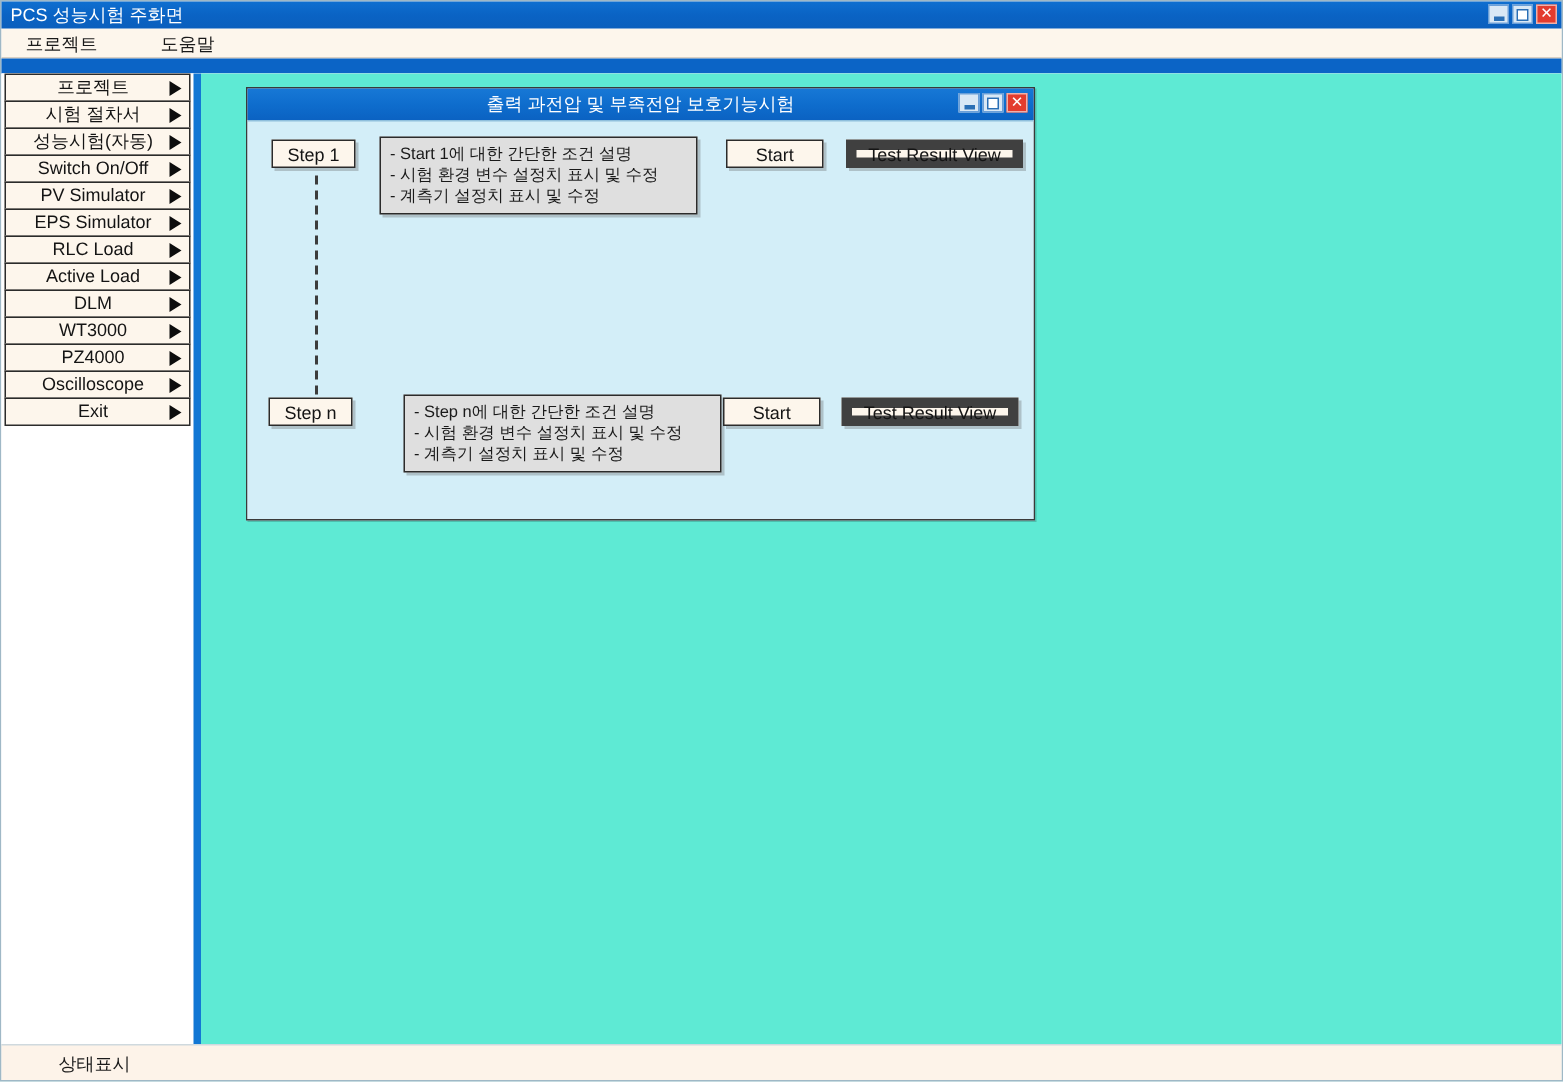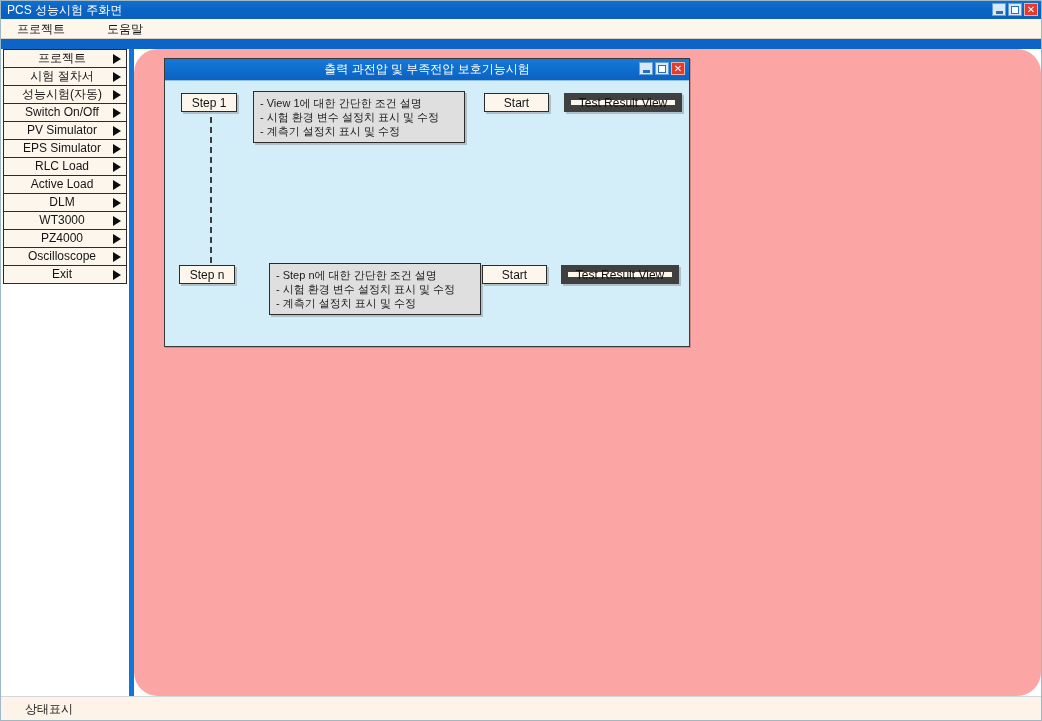--- a/index.html
+++ b/index.html
@@ -149,23 +149,22 @@
     width: 0; height: 0;
     border-left: 8px solid #0d0d0d;
     border-top: 5px solid transparent;
     border-bottom: 5px solid transparent;
   }
 
   
   #content-area {
     flex: 1 1 auto;
     position: relative;
-    background: #fca5a5;
+    background: #5eead4;
     overflow: hidden;
-    border-radius: 24px;
   }
 
   
   #test-dialog {
     position: absolute;
     left: 30px;
     top: 9px;
     width: 526px;
     height: 289px;
     border: 1px solid #3a3a3a;
@@ -283,21 +282,21 @@
     height: 24px;
     flex: 0 0 auto;
     background: #fdf3e9;
     border-top: 1px solid #cfd9de;
     display: flex;
     align-items: center;
   }
   #status-text {
     font-size: 12px;
     color: #1a1a1a;
-    padding-left: 24px;
+    padding-left: 38px;
     line-height: 24px;
     white-space: nowrap;
   }
 </style>
 </head>
 <body>
 
 <div id="app-window">
 
   <div id="app-titlebar">
@@ -434,21 +433,21 @@
           </div>
         </div>
 
         <div id="dialog-client">
 
           <div id="step-connector"></div>
 
           <div class="step-btn" id="step-first-button">Step 1</div>
 
           <div class="step-desc" id="step-first-desc">
-            <div>- View 1에 대한 간단한 조건 설명</div>
+            <div>- Start 1에 대한 간단한 조건 설명</div>
             <div>- 시험 환경 변수 설정치 표시 및 수정</div>
             <div>- 계측기 설정치 표시 및 수정</div>
           </div>
 
           <div class="start-btn" id="step-first-start">Start</div>
 
           <div class="result-btn" id="step-first-result">Test Result View</div>
 
           <div class="step-btn" id="step-last-button">Step n</div>
 

